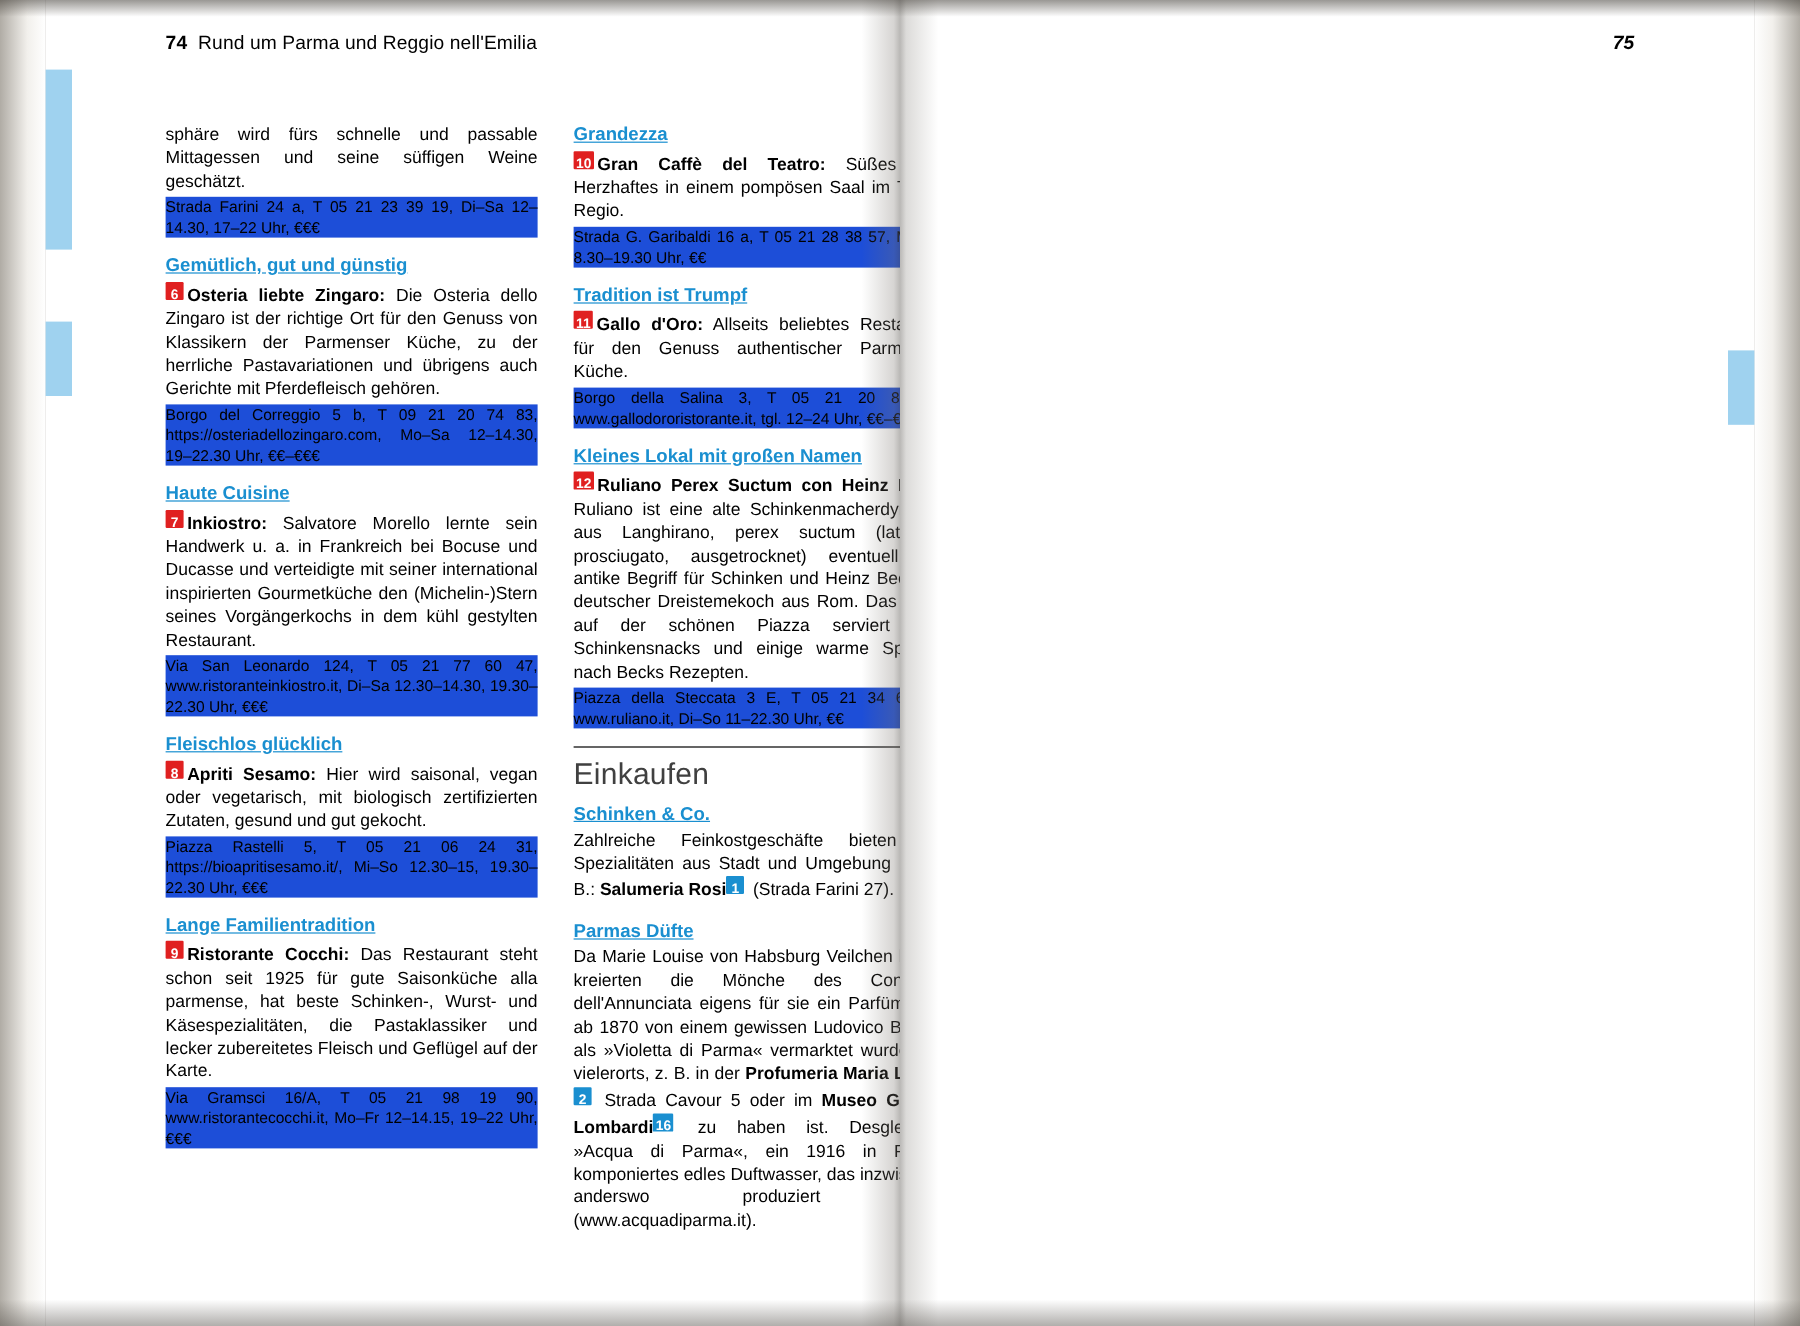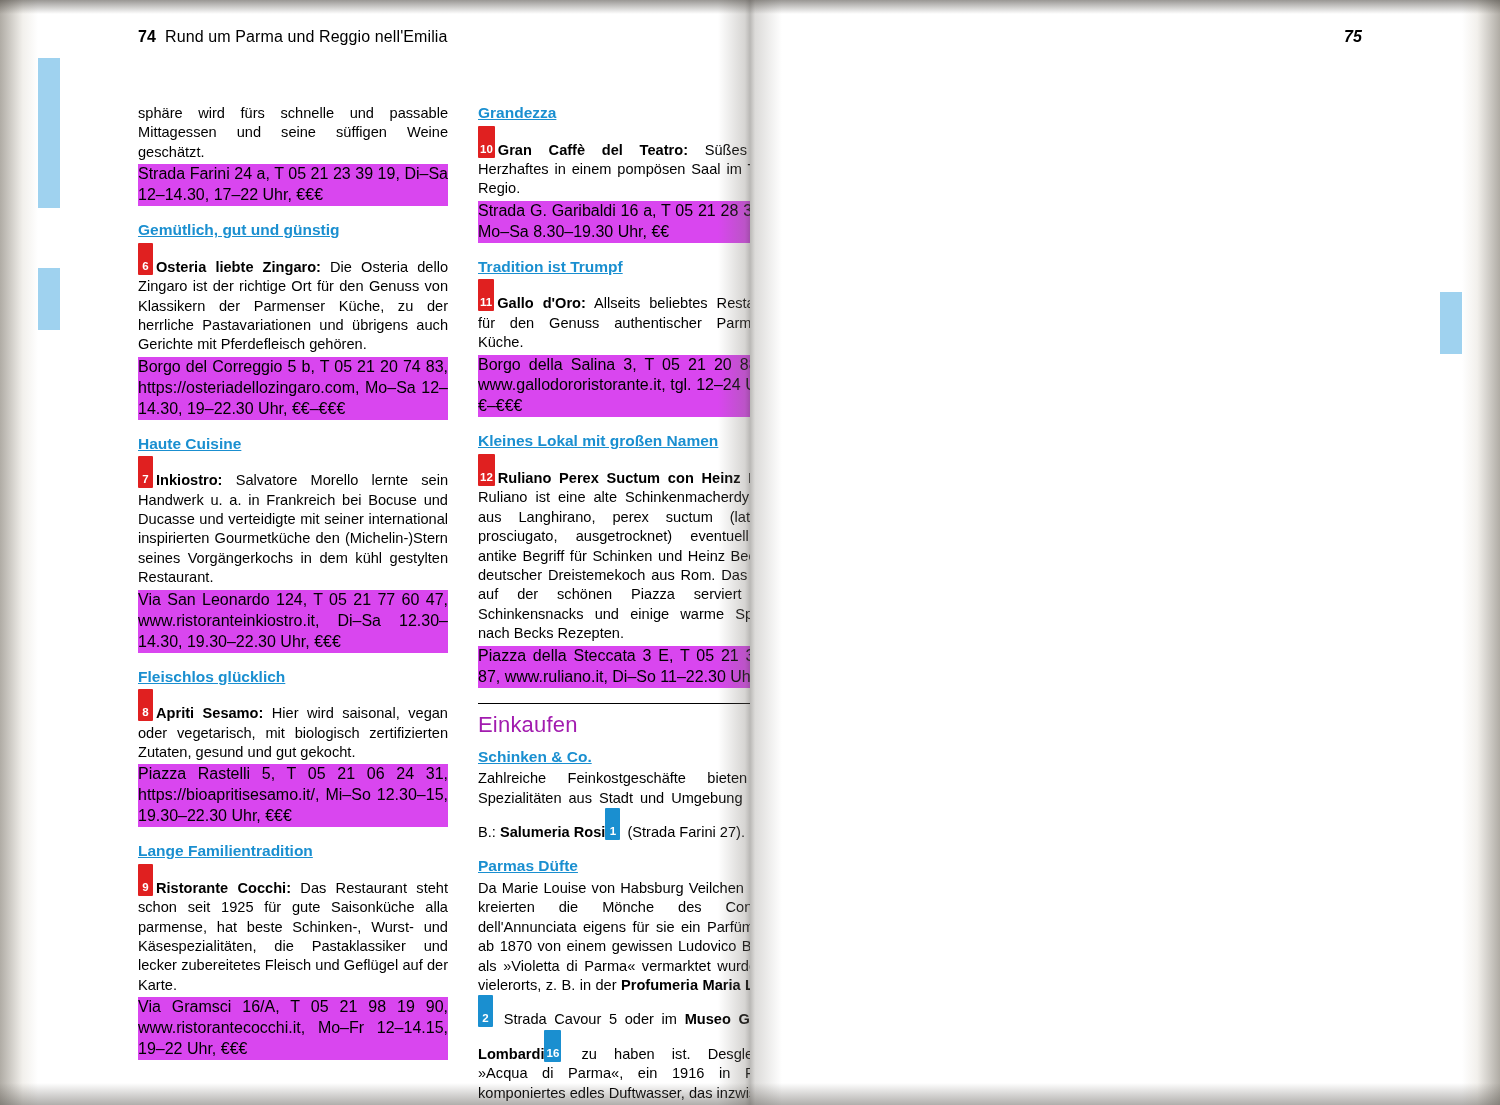--- a/index.html
+++ b/index.html
@@ -53,35 +53,35 @@
   .subhead {
     color:#1a8fd0; font-weight:bold; font-size:15.5px; margin:0 0 3px 0;
     line-height:1.2;
     text-decoration:underline;
   }
   p.body {
     margin:0 0 2px 0; font-size:14.6px; line-height:1.33; color:#000;
     text-align:justify; hyphens:auto;
   }
   p.meta {
-    margin:0 0 14px 0; font-size:16px; line-height:1.31; color:#000;
-    background:#d946ef; display:block; text-align:justify;
+    margin:0 0 14px 0; font-size:13px; line-height:1.31; color:#000;
+    background:#1d4ed8; display:block; text-align:justify;
   }
   .blk { margin-bottom:15px; }
   .num {
     display:inline-block; background:#e02020; color:#fff; font-weight:bold;
     font-size:11.5px; line-height:14px; height:15px; min-width:15px;
-    text-align:center; border-radius:1px; padding:16px 2px;
+    text-align:center; border-radius:1px; padding:4px 2px;
     vertical-align:2px; margin-right:3px;
   }
   .num.blue { background:#1a8fd0; }
   .bold { font-weight:bold; }
 
   .sectitle {
-    font-size:22px; color:#a21caf; font-weight:normal; margin:6px 0 10px 0;
+    font-size:25px; color:#404040; font-weight:normal; margin:6px 0 10px 0;
     border-top:1px solid #000; padding-top:8px; letter-spacing:.2px;
   }
 </style>
 </head>
 <body>
 
 <div id="book">
 
   <div class="edge-left"></div>
   <div class="edge-right"></div>
@@ -97,21 +97,21 @@
       <div class="col col-a">
 
         <div class="blk">
           <p class="body">sphäre wird fürs schnelle und passable Mittagessen und seine süffigen Weine geschätzt.</p>
           <p class="meta">Strada Farini 24 a, T 05 21 23 39 19, Di–Sa 12–14.30, 17–22 Uhr, €€€</p>
         </div>
 
         <div class="blk">
           <div class="subhead">Gemütlich, gut und günstig</div>
           <p class="body"><span class="num">6</span><span class="bold">Osteria liebte Zingaro:</span><span> Die Osteria dello Zingaro ist der richtige Ort für den Genuss von Klassikern der Parmenser Küche, zu der herrliche Pastavariationen und übrigens auch Gerichte mit Pferdefleisch gehören.</span></p>
-          <p class="meta">Borgo del Correggio 5 b, T 05 21 20 74 83, https://osteriadellozingaro.com, Mo–Sa 12–14.30, 19–22.30 Uhr, €€–€€€</p>
+          <p class="meta">Borgo del Correggio 5 b, T 09 21 20 74 83, https://osteriadellozingaro.com, Mo–Sa 12–14.30, 19–22.30 Uhr, €€–€€€</p>
         </div>
 
         <div class="blk">
           <div class="subhead">Haute Cuisine</div>
           <p class="body"><span class="num">7</span><span class="bold">Inkiostro:</span><span> Salvatore Morello lernte sein Handwerk u. a. in Frankreich bei Bocuse und Ducasse und verteidigte mit seiner international inspirierten Gourmetküche den (Michelin-)Stern seines Vorgängerkochs in dem kühl gestylten Restaurant.</span></p>
           <p class="meta">Via San Leonardo 124, T 05 21 77 60 47, www.ristoranteinkiostro.it, Di–Sa 12.30–14.30, 19.30–22.30 Uhr, €€€</p>
         </div>
 
         <div class="blk">
           <div class="subhead">Fleischlos glücklich</div>

